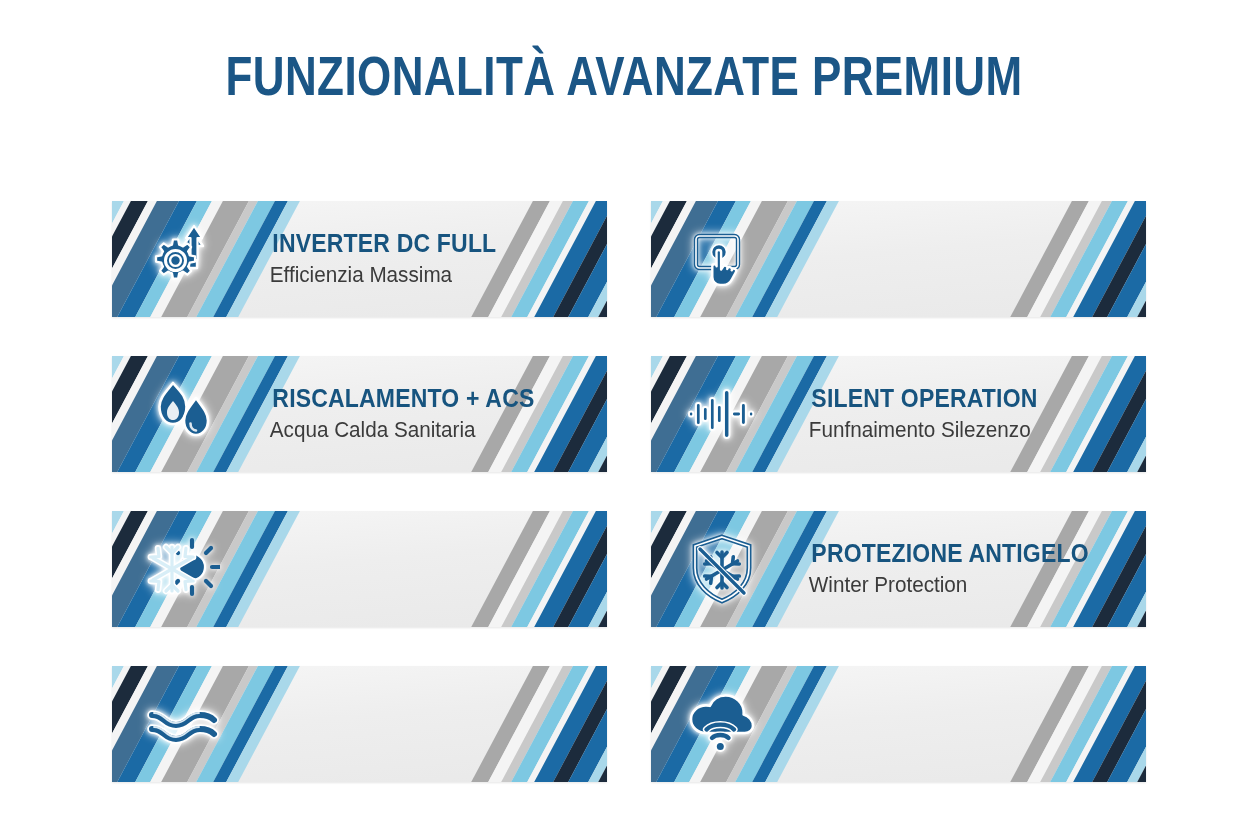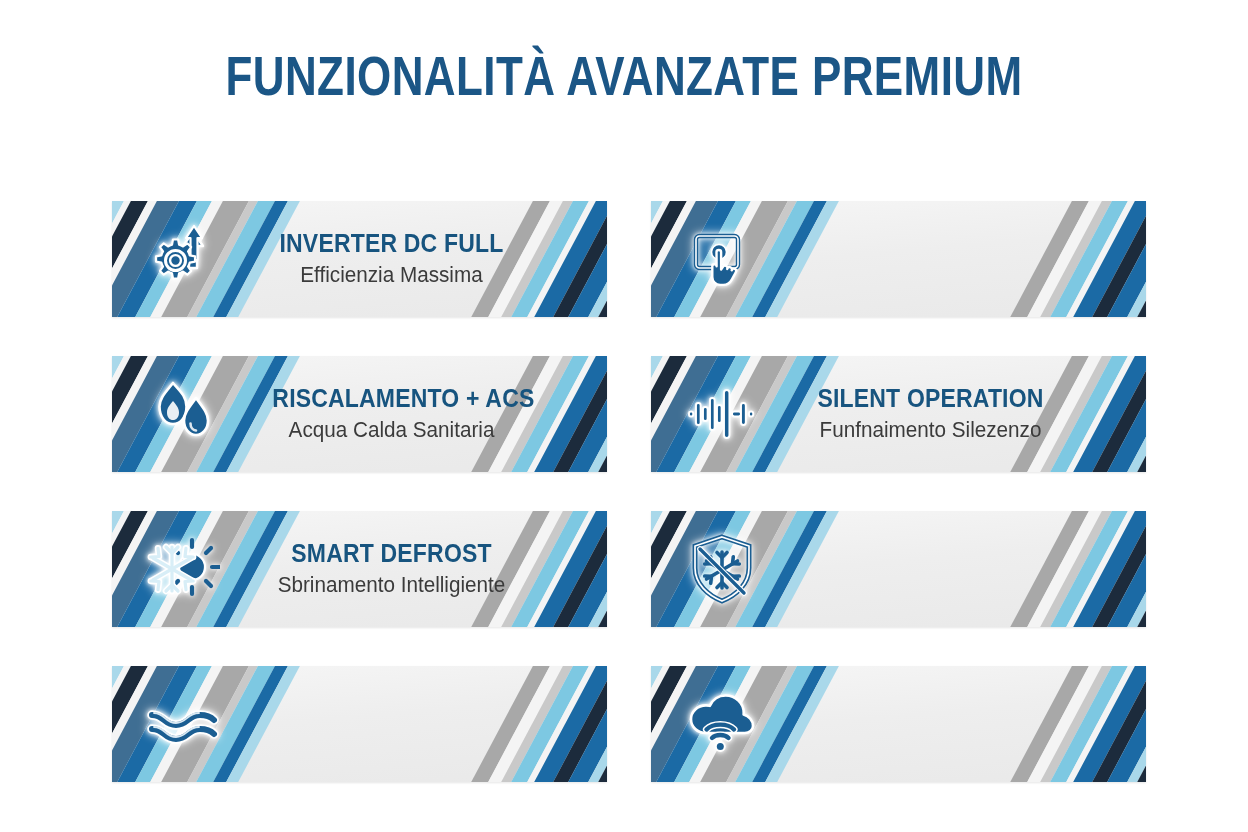--- a/index.html
+++ b/index.html
@@ -106,21 +106,21 @@
             drop-shadow(0 0 4px rgba(255,255,255,0.8));
   }
 
   
   .card-text {
     position: absolute;
     left: 150px;
     right: 86px;
     top: 50%;
     transform: translateY(-50%);
-    text-align: center;
+    text-align: left;
     z-index: 5;
   }
   .card-title {
     font-family: "Liberation Sans Narrow", "Liberation Sans", sans-serif;
     font-size: 25px;
     font-weight: bold;
     color: #17547f;
     letter-spacing: 0.2px;
     line-height: 30px;
     white-space: nowrap;
@@ -401,24 +401,20 @@
         <line x1="6.9" y1="26" x2="45.1" y2="48"></line>
         <line x1="6.9" y1="48" x2="45.1" y2="26"></line>
         <path d="M26 21 l-6 -6 M26 21 l6 -6 M26 53 l-6 6 M26 53 l6 6"></path>
         <path d="M13 24.5 l-8.2 0.5 M13 24.5 l-1 -8.2
                  M39 49.5 l8.2 -0.5 M39 49.5 l1 8.2"></path>
         <path d="M13 49.5 l-8.2 -0.5 M13 49.5 l-1 8.2
                  M39 24.5 l8.2 0.5 M39 24.5 l1 -8.2"></path>
       </g>
     </svg>
         </div>
-        <div class="card-text">
-          <div class="card-title">SMART DEFROST</div>
-          <div class="card-sub">Sbrinamento Intelligiente</div>
-        </div>
       </div>
       <div class="feature-card">
         <div class="card-sheen"></div>
         <div class="stripes left">
           <i style="left: 0px; width: 14px; background: rgb(169, 216, 234);"></i>
           <i style="left: 14px; width: 7px; background: rgb(244, 244, 244);"></i>
           <i style="left: 21px; width: 17px; background: rgb(28, 43, 60);"></i>
           <i style="left: 38px; width: 9px; background: rgb(244, 244, 244);"></i>
           <i style="left: 47px; width: 22px; background: rgb(63, 110, 147);"></i>
           <i style="left: 69px; width: 18px; background: rgb(27, 106, 165);"></i>
@@ -453,20 +449,24 @@
         <path d="M37 25.5 l-5 -5 M37 25.5 l5 -5 M37 50.5 l-5 5 M37 50.5 l5 5"></path>
         <path d="M26.5 31.6 l-6.8 0.4 M26.5 31.6 l-0.8 -6.8
                  M47.5 44.4 l6.8 -0.4 M47.5 44.4 l0.8 6.8"></path>
         <path d="M26.5 44.4 l-6.8 -0.4 M26.5 44.4 l-0.8 6.8
                  M47.5 31.6 l6.8 0.4 M47.5 31.6 l0.8 -6.8"></path>
       </g>
       <line x1="15" y1="17" x2="59" y2="61" stroke="#ffffff" stroke-width="5.6" stroke-linecap="round"></line>
       <line x1="15" y1="17" x2="59" y2="61" stroke="#1b5e92" stroke-width="3.4" stroke-linecap="round"></line>
     </svg>
         </div>
+        <div class="card-text">
+          <div class="card-title">PROTEZIONE ANTIGELO</div>
+          <div class="card-sub">Winter Protection</div>
+        </div>
       </div>
       <div class="feature-card">
         <div class="card-sheen"></div>
         <div class="stripes left">
           <i style="left: 0px; width: 14px; background: rgb(169, 216, 234);"></i>
           <i style="left: 14px; width: 7px; background: rgb(244, 244, 244);"></i>
           <i style="left: 21px; width: 17px; background: rgb(28, 43, 60);"></i>
           <i style="left: 38px; width: 9px; background: rgb(244, 244, 244);"></i>
           <i style="left: 47px; width: 22px; background: rgb(63, 110, 147);"></i>
           <i style="left: 69px; width: 18px; background: rgb(27, 106, 165);"></i>

